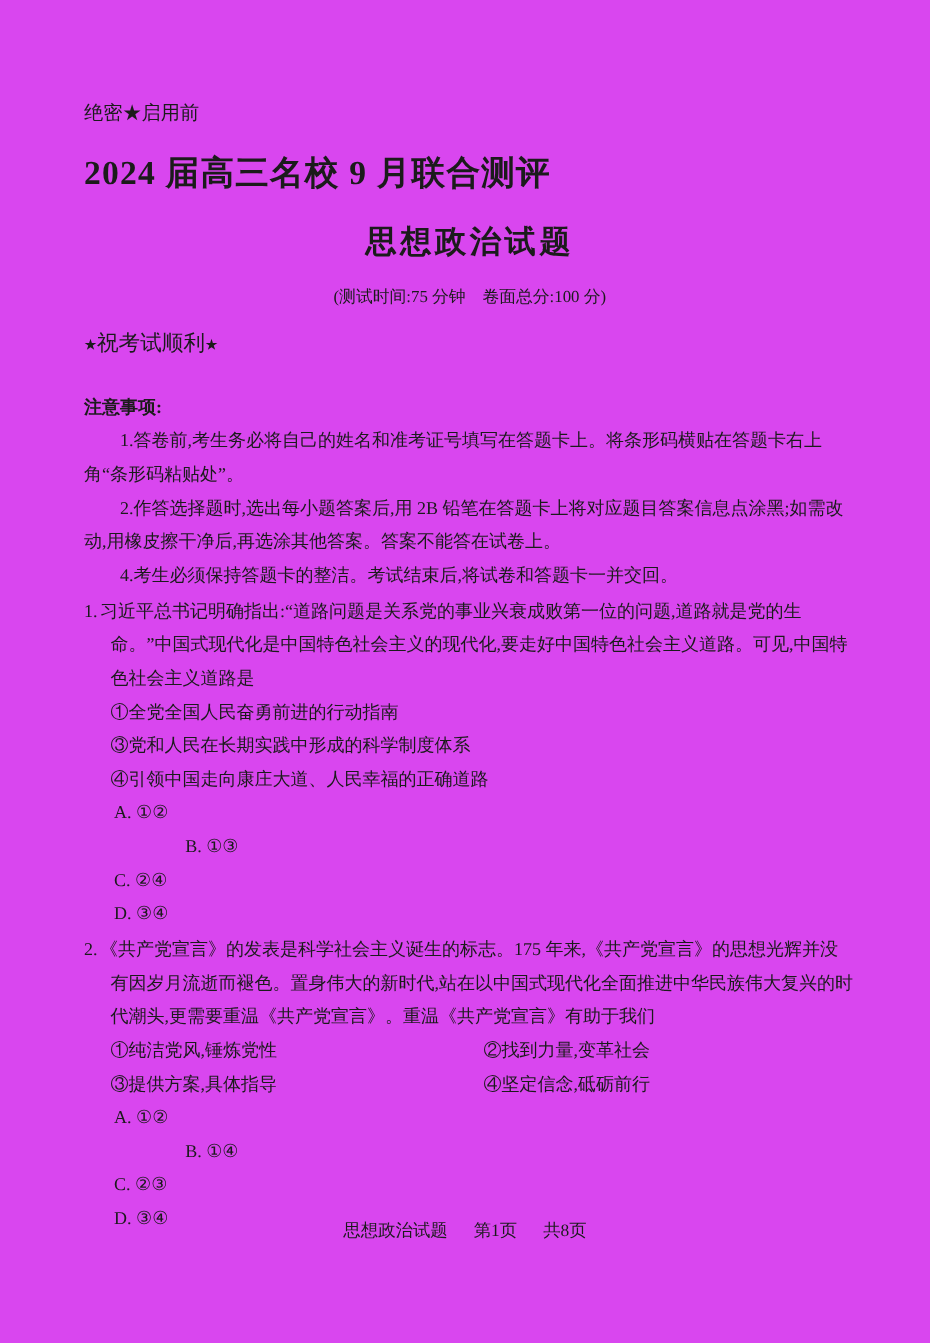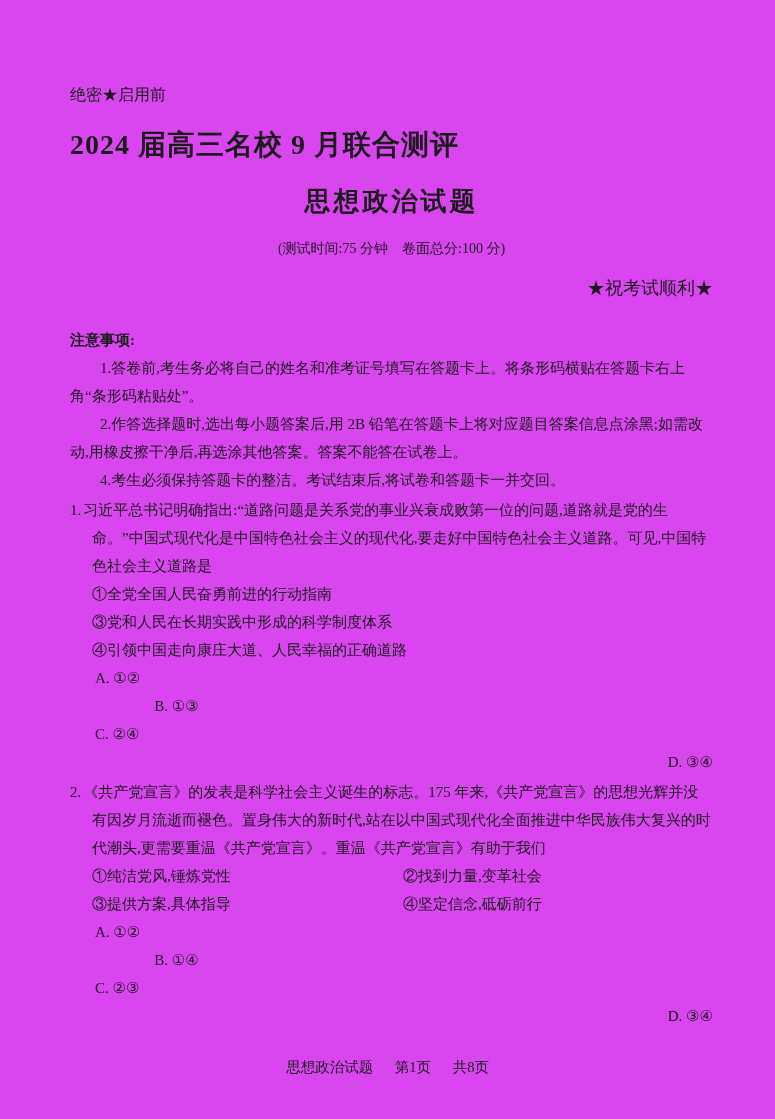--- a/index.html
+++ b/index.html
@@ -17,44 +17,44 @@
   .classification { font-size:16px; line-height:22px; }
   .title {
     margin-top:22px; text-align:left;
     font-size:28px; font-weight:700; line-height:34px; letter-spacing:1px;
   }
   .subtitle {
     margin-top:24px; text-align:center;
     font-size:26px; font-weight:700; line-height:32px; letter-spacing:3px;
   }
   .meta { margin-top:22px; text-align:center; font-size:14px; line-height:18px; }
-  .wish { margin-top:18px; text-align:right; font-size:18px; line-height:24px; }
+  .wish { margin-top:18px; text-align:left; font-size:18px; line-height:24px;font-family:Liberation Mono, monospace; }
 
   .notice { margin-top:26px; font-size:15px; line-height:28px; }
   .notice-heading { font-weight:700; }
   .notice-item { margin:0; text-indent:2em; }
 
   .section-heading {
     margin-top:26px; font-size:15.5px; font-weight:700; line-height:28px;
     padding-left:25px; text-indent:-25px;
   }
 
   .question { font-size:15px; line-height:28px; margin-top:2px; }
   .q-stem { margin:0; padding-left:22px; text-indent:-22px; }
   .q-num { margin-right:2px; }
   .statement { margin-left:22px; }
   .statements-row { margin-left:22px; display:grid; grid-template-columns:311px 1fr; }
   .options { padding-left:25px; display:flex;flex-direction:column; }
   .option:nth-child(1) { width:145px; }
   .option:nth-child(2) { width:163px;text-align:center; }
   .option:nth-child(3) { width:162px; }
-  .option:nth-child(4) { flex:1;text-align:right; }
+  .option:nth-child(4) { flex:1; }
 
   .footer {
-    position:absolute; left:0; top:1057px; width:100%;
+    position:absolute; left:0; top:1016px; width:100%;
     text-align:center; font-size:14.5px; line-height:20px;
   }
   .footer span { margin:0 9px; }
 </style>
 </head>
 <body>
 
 <div class="page">
 
   <div class="classification">绝密★启用前</div>

